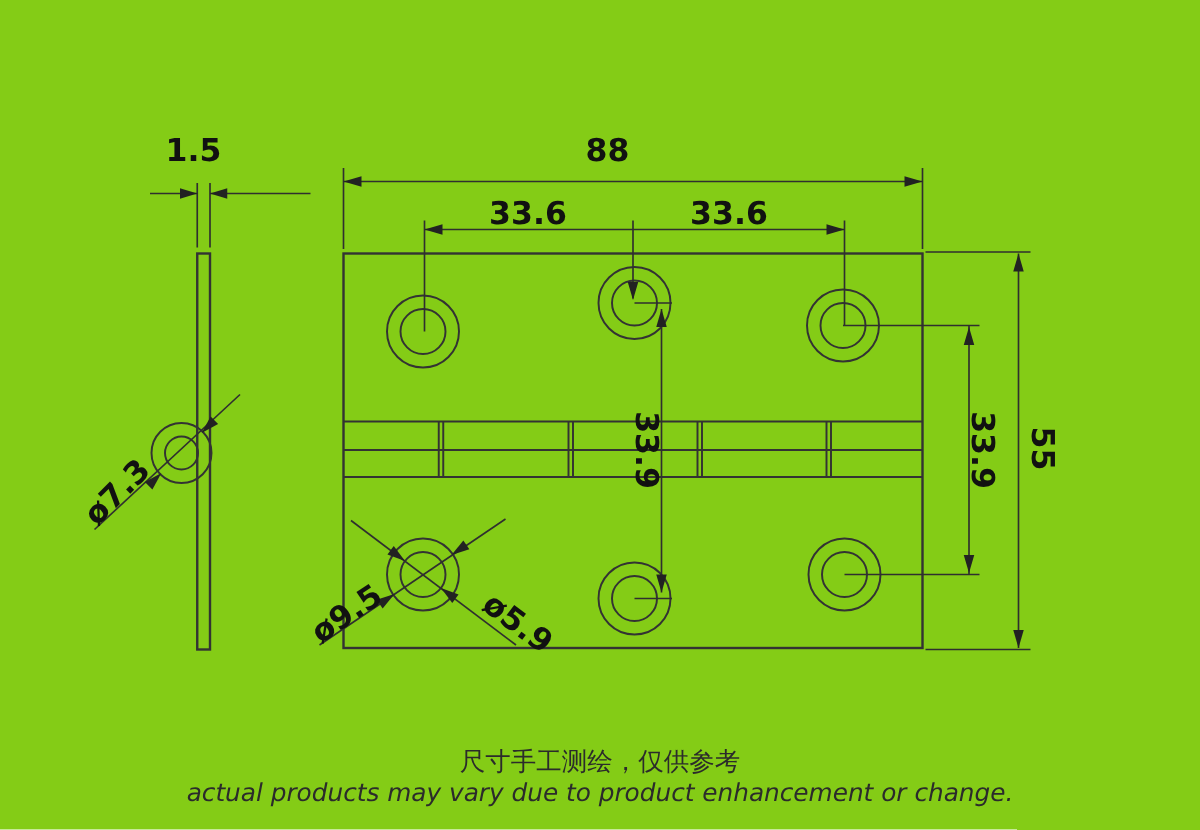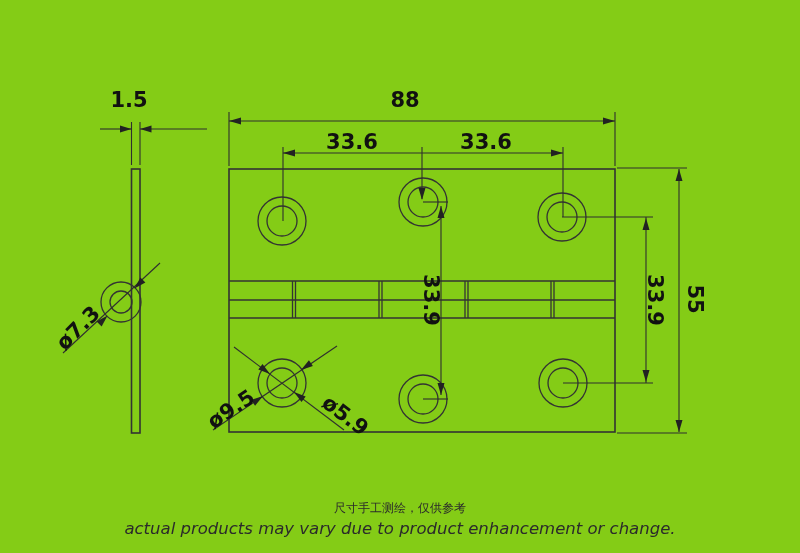--- a/index.html
+++ b/index.html
@@ -6,21 +6,21 @@
   .page{position:relative;width:800px;height:553px;background:#84cc16;overflow:hidden;
         font-family:"DejaVu Sans","Liberation Sans",sans-serif;}
   svg{position:absolute;left:0;top:0;}
   .outline{stroke:#333333;stroke-width:1.6;fill:none;stroke-linecap:butt;}
   .part{stroke:#333333;stroke-width:1.3;fill:none;}
   .dim{stroke:#2f2f2f;stroke-width:1.1;fill:none;}
   .arrow{fill:#222222;stroke:none;}
   .dimtext{font-family:"DejaVu Sans","Liberation Sans",sans-serif;
            font-size:21px;font-weight:700;fill:#111111;}
   .footer-line{position:absolute;left:0;width:800px;text-align:center;color:#2b2b2b;}
-  .footer-zh{top:498px;font-size:12px;line-height:20px;}
+  .footer-zh{top:498px;font-size:17px;line-height:20px;}
   .footer-en{top:518px;font-size:16.5px;line-height:21px;font-style:italic;}
 </style>
 </head>
 <body>
 
 <div class="page">
 
 <svg width="800" height="553" viewBox="0 0 800 553">
 
   <g>

